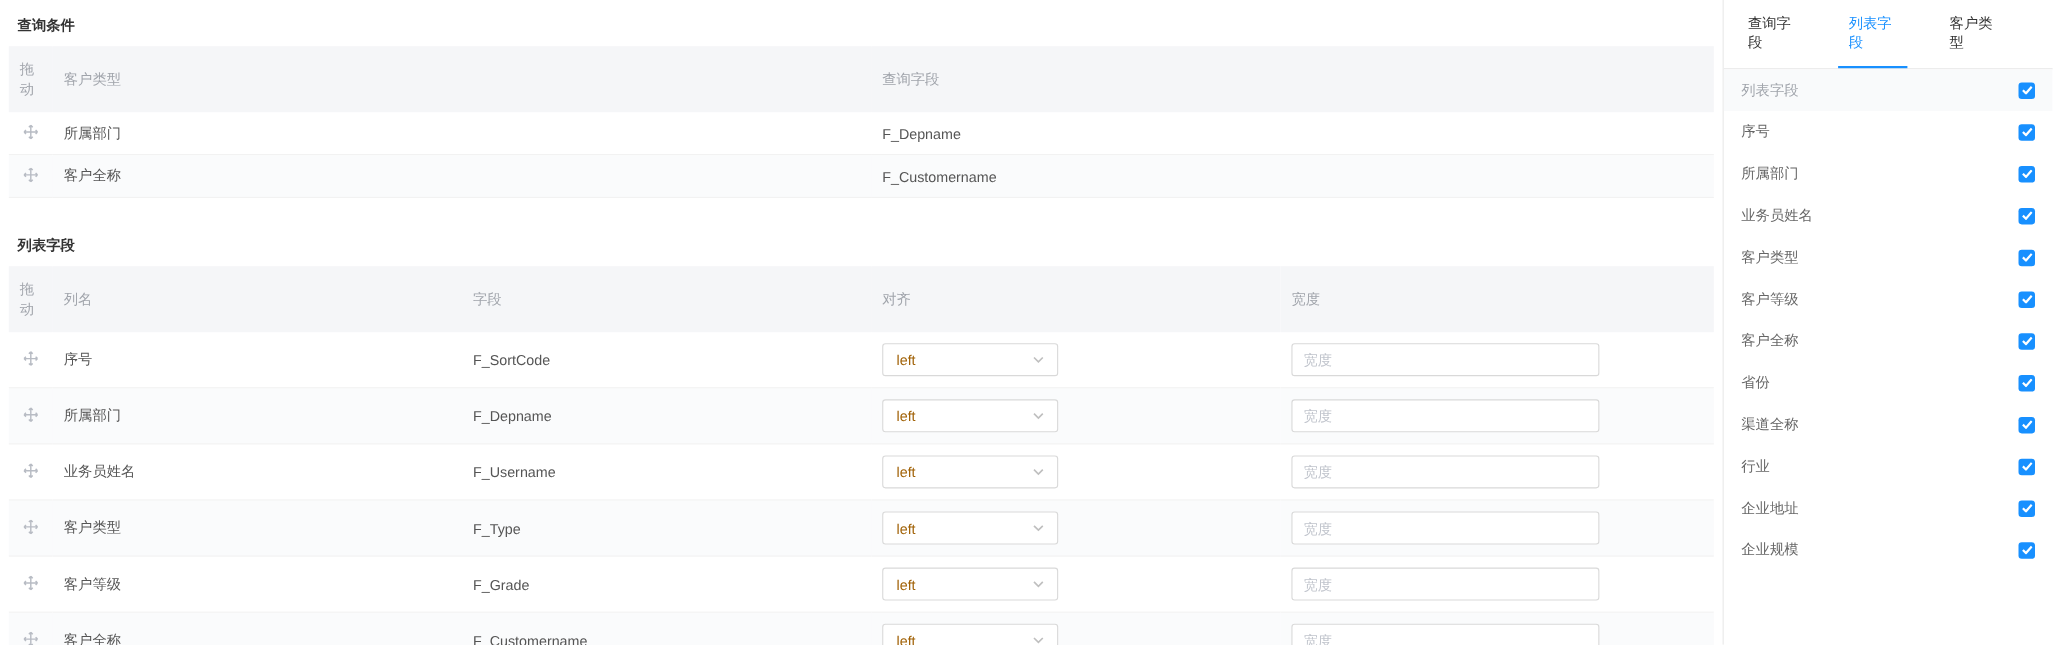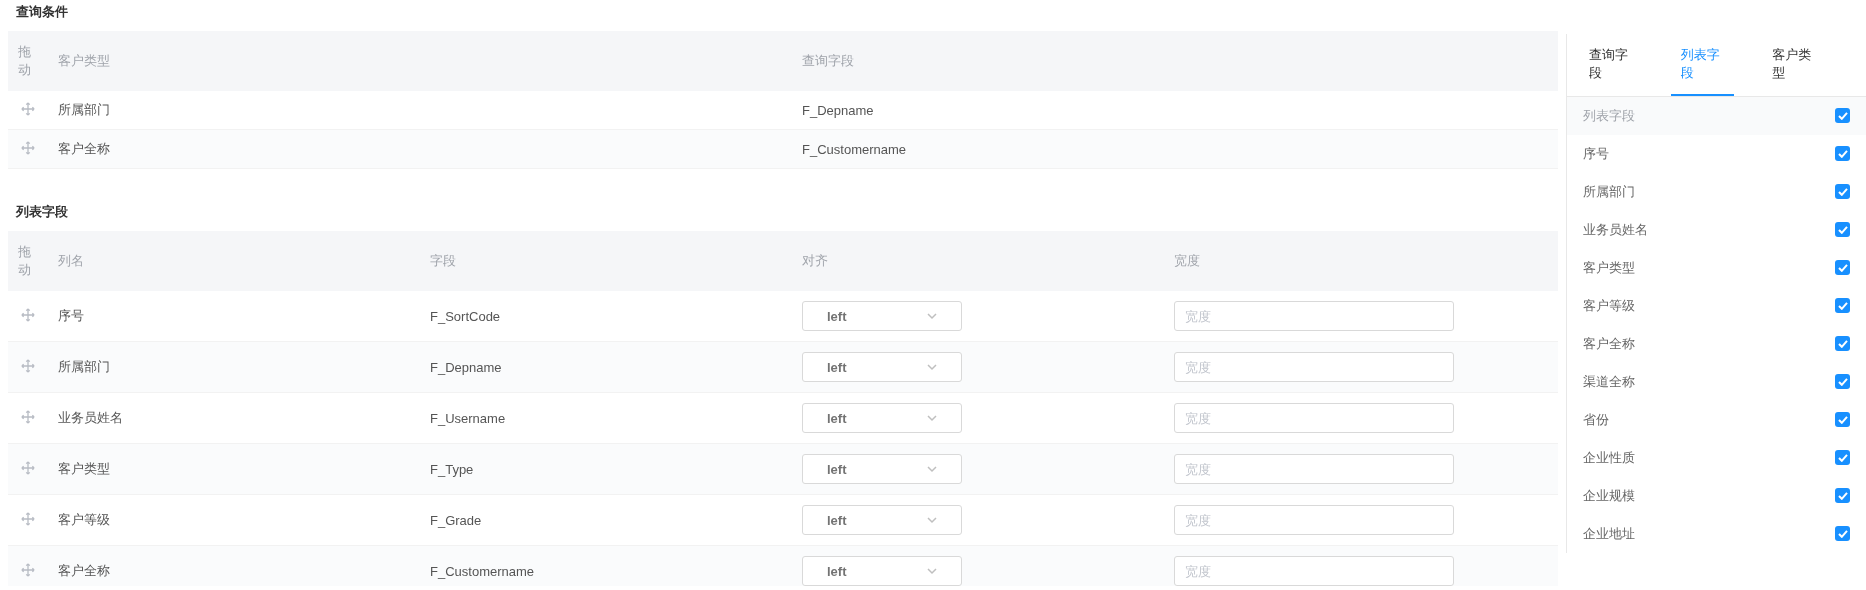--- a/index.html
+++ b/index.html
@@ -1,32 +1,32 @@
 <!DOCTYPE html>
 <html><head>
 <meta charset="utf-8">
 <style>
 * { box-sizing: border-box; margin: 0; padding: 0; }
 body { font-family: -apple-system, "PingFang SC", "Microsoft YaHei", sans-serif; font-size: 13px; color: #333; background: #fff; }
-.container { display: flex; width: 1866px; height: 586px; align-items: center; }
+.container { display: flex; width: 1866px; height: 586px; }
 .main { flex: 1; padding: 8px 8px 0 8px; overflow-y: auto; }
 .side { width: 300px; border-left: 1px solid #e8e8e8; display: flex; flex-direction: column; }
 
 .section-title { font-size: 13px; font-weight: 600; color: #333; padding: 6px 8px 10px 8px; }
 
 .tbl { width: 100%; border-collapse: collapse; }
 .tbl thead th { background: #f5f6f8; color: #a0a4ab; font-weight: 400; text-align: left; padding: 12px 10px; font-size: 13px; }
 .tbl tbody td { padding: 10px 10px; border-bottom: 1px solid #f2f2f2; color: #555; font-size: 13px; vertical-align: middle; }
 .tbl tbody tr:nth-child(even) td { background:#fafbfc; }
 
 .drag-col { width: 40px; text-align: center; }
 .drag-handle { color: #b8bcc4; cursor: move; display: inline-block; }
 .drag-handle svg { width: 14px; height: 14px; stroke: #b8bcc4; stroke-width: 1.5; fill: none; }
 
-.sel { display:flex; align-items:center; justify-content:space-between; width: 160px; height: 30px; border:1px solid #d9d9d9; border-radius:3px; padding:0 24px; background:#fff; color:#737373; cursor:pointer;font-weight:bold; }
+.sel { display:flex; align-items:center; justify-content:space-between; width: 160px; height: 30px; border:1px solid #d9d9d9; border-radius:3px; padding:0 12px; background:#fff; color:#a16207; cursor:pointer; }
 .sel .chev svg { width:10px; height:10px; stroke:#bfbfbf; stroke-width:1.5; fill:none; }
 
 .inp { width: 280px; height: 30px; border:1px solid #d9d9d9; border-radius:3px; padding:0 10px; background:#fff; font-size:13px; color:#555; }
 .inp::placeholder { color:#c0c4cc; }
 
 .gap { height: 28px; }
 
 .tabs { display:flex; border-bottom:1px solid #e8e8e8; padding: 0 12px; }
 .tab { padding: 12px 10px; margin-right: 28px; cursor:pointer; color:#333; font-size:13px; border-bottom:2px solid transparent; }
 .tab.active { color:#1890ff; border-bottom-color:#1890ff; }
@@ -245,53 +245,53 @@
         </div>
         <div class="chk-row">
           <span>客户全称</span>
           <span class="chk-box">
             <svg viewBox="0 0 12 10">
               <path d="M1 5l3.5 3.5L11 1"></path>
             </svg>
           </span>
         </div>
         <div class="chk-row">
+          <span>省份</span>
+          <span class="chk-box">
+            <svg viewBox="0 0 12 10">
+              <path d="M1 5l3.5 3.5L11 1"></path>
+            </svg>
+          </span>
+        </div>
+        <div class="chk-row">
           <span>渠道全称</span>
           <span class="chk-box">
             <svg viewBox="0 0 12 10">
               <path d="M1 5l3.5 3.5L11 1"></path>
             </svg>
           </span>
         </div>
         <div class="chk-row">
-          <span>省份</span>
-          <span class="chk-box">
-            <svg viewBox="0 0 12 10">
-              <path d="M1 5l3.5 3.5L11 1"></path>
-            </svg>
-          </span>
-        </div>
-        <div class="chk-row">
-          <span>企业性质</span>
+          <span>行业</span>
+          <span class="chk-box">
+            <svg viewBox="0 0 12 10">
+              <path d="M1 5l3.5 3.5L11 1"></path>
+            </svg>
+          </span>
+        </div>
+        <div class="chk-row">
+          <span>企业地址</span>
           <span class="chk-box">
             <svg viewBox="0 0 12 10">
               <path d="M1 5l3.5 3.5L11 1"></path>
             </svg>
           </span>
         </div>
         <div class="chk-row">
           <span>企业规模</span>
-          <span class="chk-box">
-            <svg viewBox="0 0 12 10">
-              <path d="M1 5l3.5 3.5L11 1"></path>
-            </svg>
-          </span>
-        </div>
-        <div class="chk-row">
-          <span>企业地址</span>
           <span class="chk-box">
             <svg viewBox="0 0 12 10">
               <path d="M1 5l3.5 3.5L11 1"></path>
             </svg>
           </span>
         </div>
       </div>
   </div>
 </div>
 

